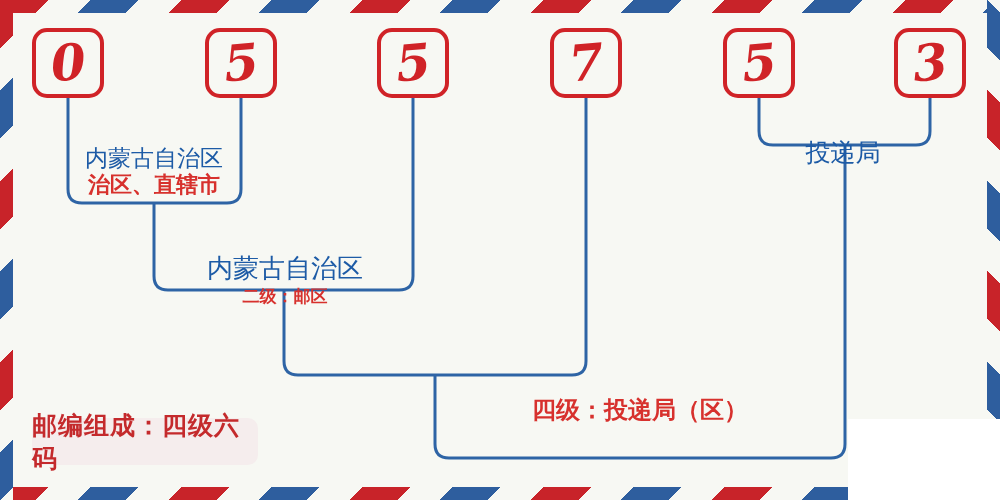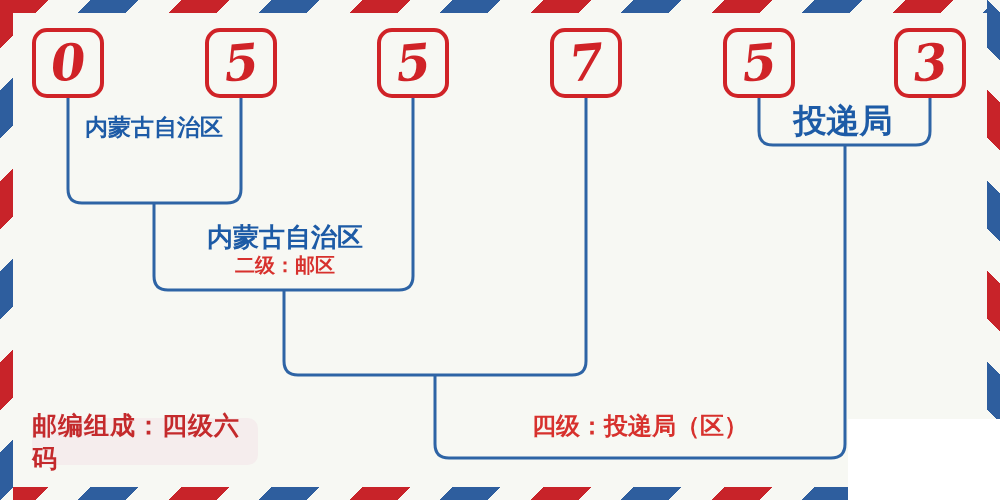--- a/index.html
+++ b/index.html
@@ -44,36 +44,36 @@
     font-family:"DejaVu Serif", serif; font-style:italic; font-weight:700;
     font-size:50px; color:var(--digit-red,#d02327); transform:rotate(-5deg);
     line-height:1;
   }
 
   
   .label-block {
     position:absolute; transform:translateX(-50%); text-align:center;
     white-space:nowrap; z-index:4;
   }
-  .place { color:var(--text-blue,#1d5ba6); font-weight:700; }
+  .place { color:var(--text-blue,#1d5ba6); font-weight:400;margin-top:31px; }
   .desc  { color:var(--text-red,#d7312d);  font-weight:700; }
   .lb1 { left:154px; top:114px; }
   .lb1 .place { font-size:23px; line-height:27px; }
   .lb1 .desc  { font-size:22px; line-height:25px; }
   .lb2 { left:285px; top:222px; }
   .lb2 .place { font-size:26px; line-height:30px; }
-  .lb2 .desc  { font-size:20px; line-height:27px;font-family:Liberation Serif, serif; }
+  .lb2 .desc  { font-size:17px; line-height:27px;font-family:Liberation Serif, serif; }
   .lb3 { left:435px; top:314px; }
   .lb3 .place { font-size:20px; line-height:25px; }
   .lb3 .desc  { font-size:23px; line-height:26px; }
   .lb4 { left:640px; top:389px; }
   .lb4 .place { font-size:23px; line-height:26px; }
-  .lb4 .desc  { font-size:24px; line-height:27px; margin-top:23px; }
+  .lb4 .desc  { font-size:24px; line-height:27px; margin-top:7px; }
   .lbD { left:843px; top:107px; }
-  .lbD .place { font-size:33px; line-height:28px; }
+  .lbD .place { font-size:25px; line-height:28px; }
 
   
   .pill {
     position:absolute; left:32px; top:418px; width:226px; height:47px;
     background:var(--pill-background,#f5eded); border-radius:10px;
     display:flex; align-items:center; justify-content:center; z-index:4;
   }
   .pill-text {
     font-family:"Liberation Serif", serif; font-weight:700; font-size:25px;
     color:var(--pill-text-red,#c42a2c); letter-spacing:1px;
@@ -117,20 +117,21 @@
   </div>
   <div class="digit-box" style="left:723px">
     <span class="digit">5</span>
   </div>
   <div class="digit-box" style="left:894px">
     <span class="digit">3</span>
   </div>
 
   <div class="label-block lb1">
     <div class="place">内蒙古自治区</div>
+    <div class="desc">治区、直辖市</div>
   </div>
 
   <div class="label-block lb2">
     <div class="place">内蒙古自治区</div>
     <div class="desc">二级：邮区</div>
   </div>
 
 
   <div class="label-block lb4">
     <div class="desc">四级：投递局（区）</div>

